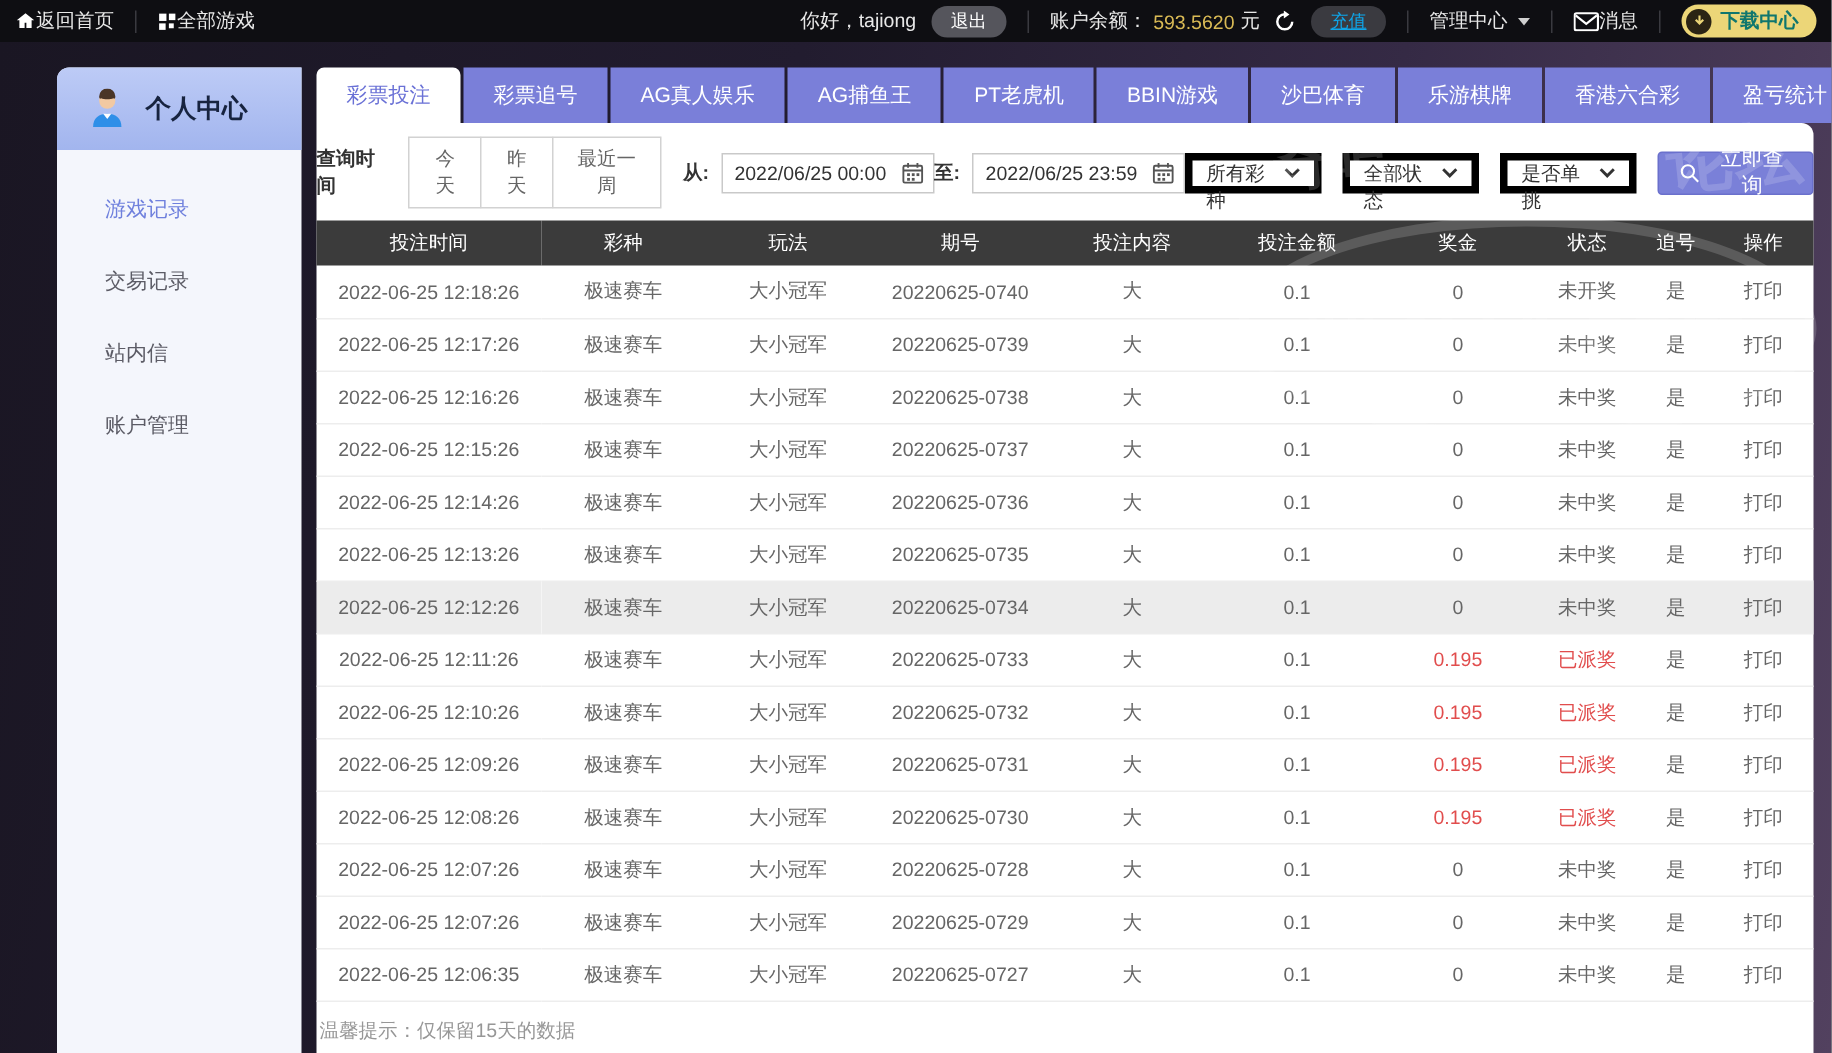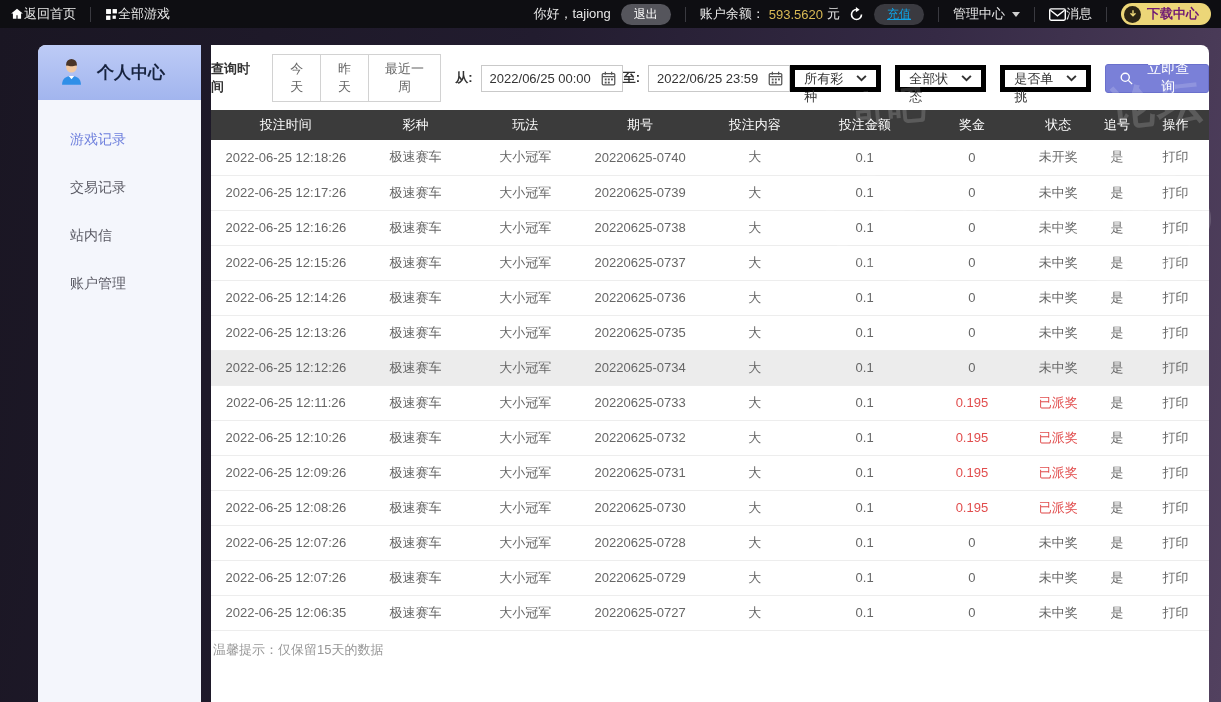--- a/index.html
+++ b/index.html
@@ -16,21 +16,21 @@
     position:relative; z-index:20;
   }
   .tb-item { display:flex; align-items:center; gap:0; cursor:pointer; white-space:nowrap; }
   .tb-sep { width:1px; height:15px; background:#3a3a40; margin:0 14px; }
   .pill { border-radius:11px; padding:2px 13px; font-size:12px; cursor:pointer; }
   .pill-logout { background:#55555c; color:#fff; margin-left:10px; }
   .pill-recharge { background:#3a3a40; color:#0ea5e9; margin-left:10px;text-decoration:underline; }
   .gold { color:#d9ba55; }
   .tb-right { margin-left:auto; display:flex; align-items:center; }
   .caret-down { width:0;height:0;border-left:4px solid transparent;border-right:4px solid transparent;border-top:5px solid #cfcfcf; margin-left:7px;}
-  .dl-pill { background:#ecd678; color:#701a75; border-radius:12px; padding:2px 12px 2px 3px; display:flex; align-items:center; gap:6px; font-weight:bold; cursor:pointer;}
+  .dl-pill { background:#ecd678; color:#0f766e; border-radius:12px; padding:2px 12px 2px 3px; display:flex; align-items:center; gap:6px; font-weight:bold; cursor:pointer;}
   .dl-circle { width:17px;height:17px;border-radius:50%;background:#2b2414;display:flex;align-items:center;justify-content:center; }
   .icon { display:inline-flex; align-items:center; }
   
   .page {
     position:relative; height:674px;
     display:flex; align-items:stretch;
     padding:17px 12px 0 38px;
     background: linear-gradient(100deg,#1a1623 0%,#221c2f 40%,#352a45 70%,#52415f 100%);
   }
   
@@ -158,20 +158,32 @@
     </div>
     <nav class="side-nav">
       <div class="side-item active">游戏记录</div>
       <div class="side-item">交易记录</div>
       <div class="side-item">站内信</div>
       <div class="side-item">账户管理</div>
     </nav>
   </aside>
 
   <div class="main">
+    <div class="tabs">
+      <div class="tab active">彩票投注</div>
+      <div class="tab">彩票追号</div>
+      <div class="tab">AG真人娱乐</div>
+      <div class="tab">AG捕鱼王</div>
+      <div class="tab">PT老虎机</div>
+      <div class="tab">BBIN游戏</div>
+      <div class="tab">沙巴体育</div>
+      <div class="tab">乐游棋牌</div>
+      <div class="tab">香港六合彩</div>
+      <div class="tab">盈亏统计</div>
+    </div>
 
     <div class="card">
 
       <div class="querybar">
         <span class="q-label">查询时间</span>
         <div class="qbtn-group">
           <button class="qbtn">今天</button>
           <button class="qbtn">昨天</button>
           <button class="qbtn">最近一周</button>
         </div>

